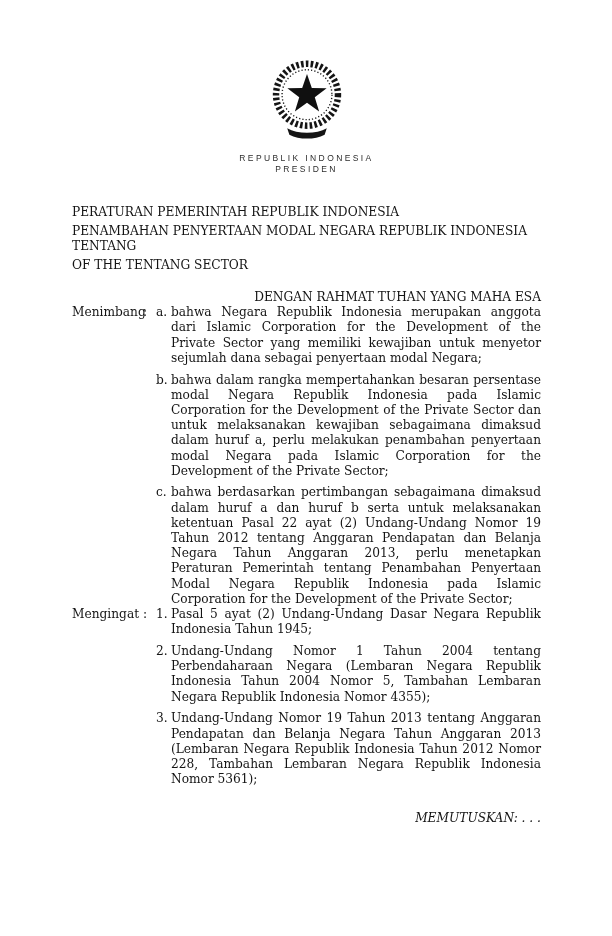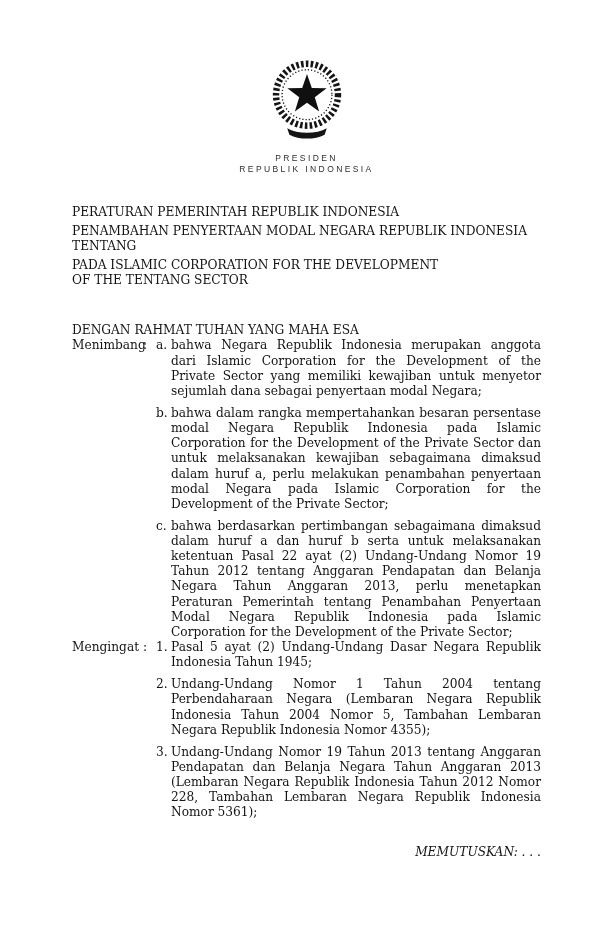--- a/index.html
+++ b/index.html
@@ -11,21 +11,21 @@
   }
   .emblem-wrap{text-align:center;margin-bottom:30px;}
   .emblem-svg{width:86px;height:86px;display:inline-block;}
   .agency{
     font-family:"Liberation Sans",sans-serif;font-size:8.5px;
     letter-spacing:2.4px;color:#2d2d2d;line-height:11px;margin-top:7px;
   }
   .title-block{text-align:left;}
   .t-line{white-space:nowrap;}
   .t-gap{margin-bottom:3.5px;}
-  .rahmat{margin-top:35px;text-align:left;}
+  .rahmat{margin-top:17px;text-align:right;}
   .presiden{margin-top:16px;text-align:center;}
   .clause{display:flex;}
   .c-label{width:71px;flex:none;}
   .c-colon{width:13px;flex:none;}
   .c-items{flex:1;display:flex;flex-direction:column;gap:6.5px;}
   .c-item{display:flex;}
   .c-marker{width:15px;flex:none;}
   .c-text{flex:1;text-align:justify;}
   .footer-line{margin-top:24px;text-align:right;font-style:italic;}
 </style>
@@ -35,30 +35,29 @@
 <div class="page">
 
   <div class="emblem-wrap">
     <svg class="emblem-svg" viewBox="0 0 100 100" aria-hidden="true">
       <circle cx="50" cy="45" r="36" fill="none" stroke="#151515" stroke-width="7.5" stroke-dasharray="3 2.6"></circle>
       <circle cx="50" cy="45" r="29" fill="none" stroke="#151515" stroke-width="1.6" stroke-dasharray="1.4 2.4"></circle>
       <path d="M50,21 L55.58,37.31 L72.83,37.58 L59.04,47.94 L64.11,64.42 L50,54.5 L35.89,64.42 L40.96,47.94 L27.17,37.58 L44.42,37.31 Z" fill="#101010"></path>
       <path d="M27,84 C39,91 61,91 73,84 L70.5,91.5 C59,97.5 41,97.5 29.5,91.5 Z" fill="#151515"></path>
     </svg>
     <div class="agency">
+      <div>REPUBLIK INDONESIA</div>
       <div>PRESIDEN</div>
-      <div>REPUBLIK INDONESIA</div>
     </div>
   </div>
 
   <div class="title-block">
     <div class="t-line t-gap">PERATURAN PEMERINTAH REPUBLIK INDONESIA</div>
     <div class="t-line">PENAMBAHAN PENYERTAAN MODAL NEGARA REPUBLIK INDONESIA</div>
     <div class="t-line t-gap">TENTANG</div>
-    <div class="t-line">PADA ISLAMIC CORPORATION FOR THE DEVELOPMENT</div>
     <div class="t-line">OF THE TENTANG SECTOR</div>
   </div>
 
   <div class="rahmat">DENGAN RAHMAT TUHAN YANG MAHA ESA</div>
 
   <div class="clause">
     <div class="c-label">Menimbang</div>
     <div class="c-colon">:</div>
     <div class="c-items">
       <div class="c-item">

